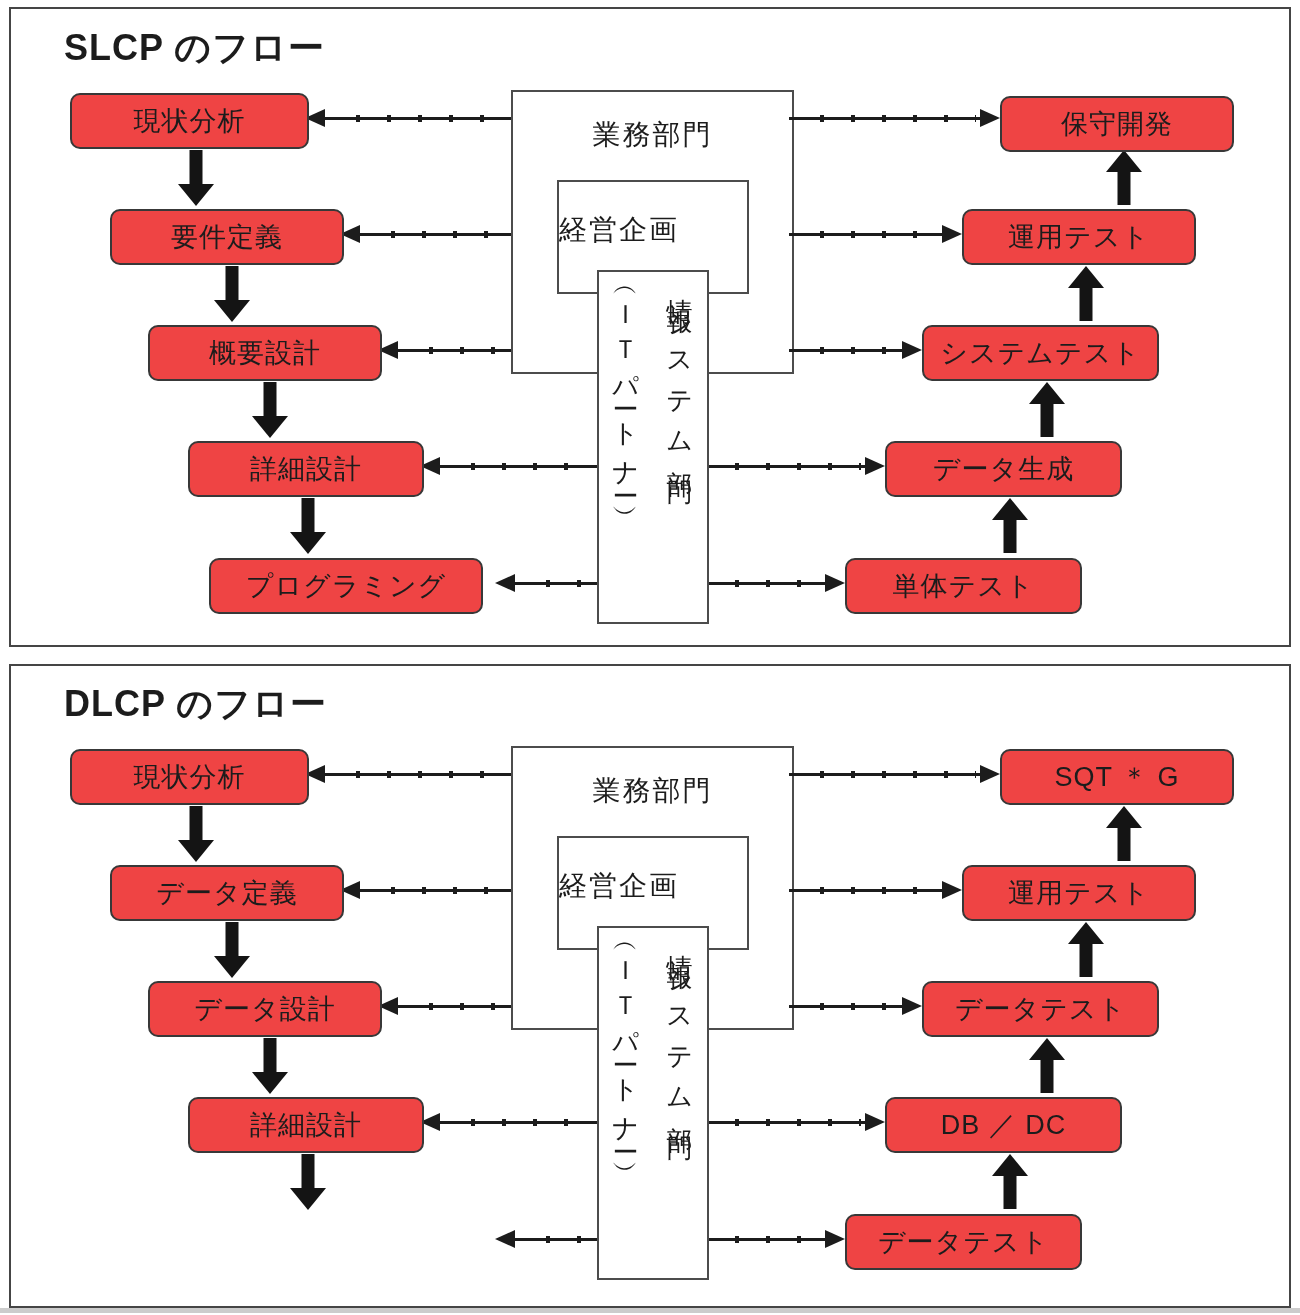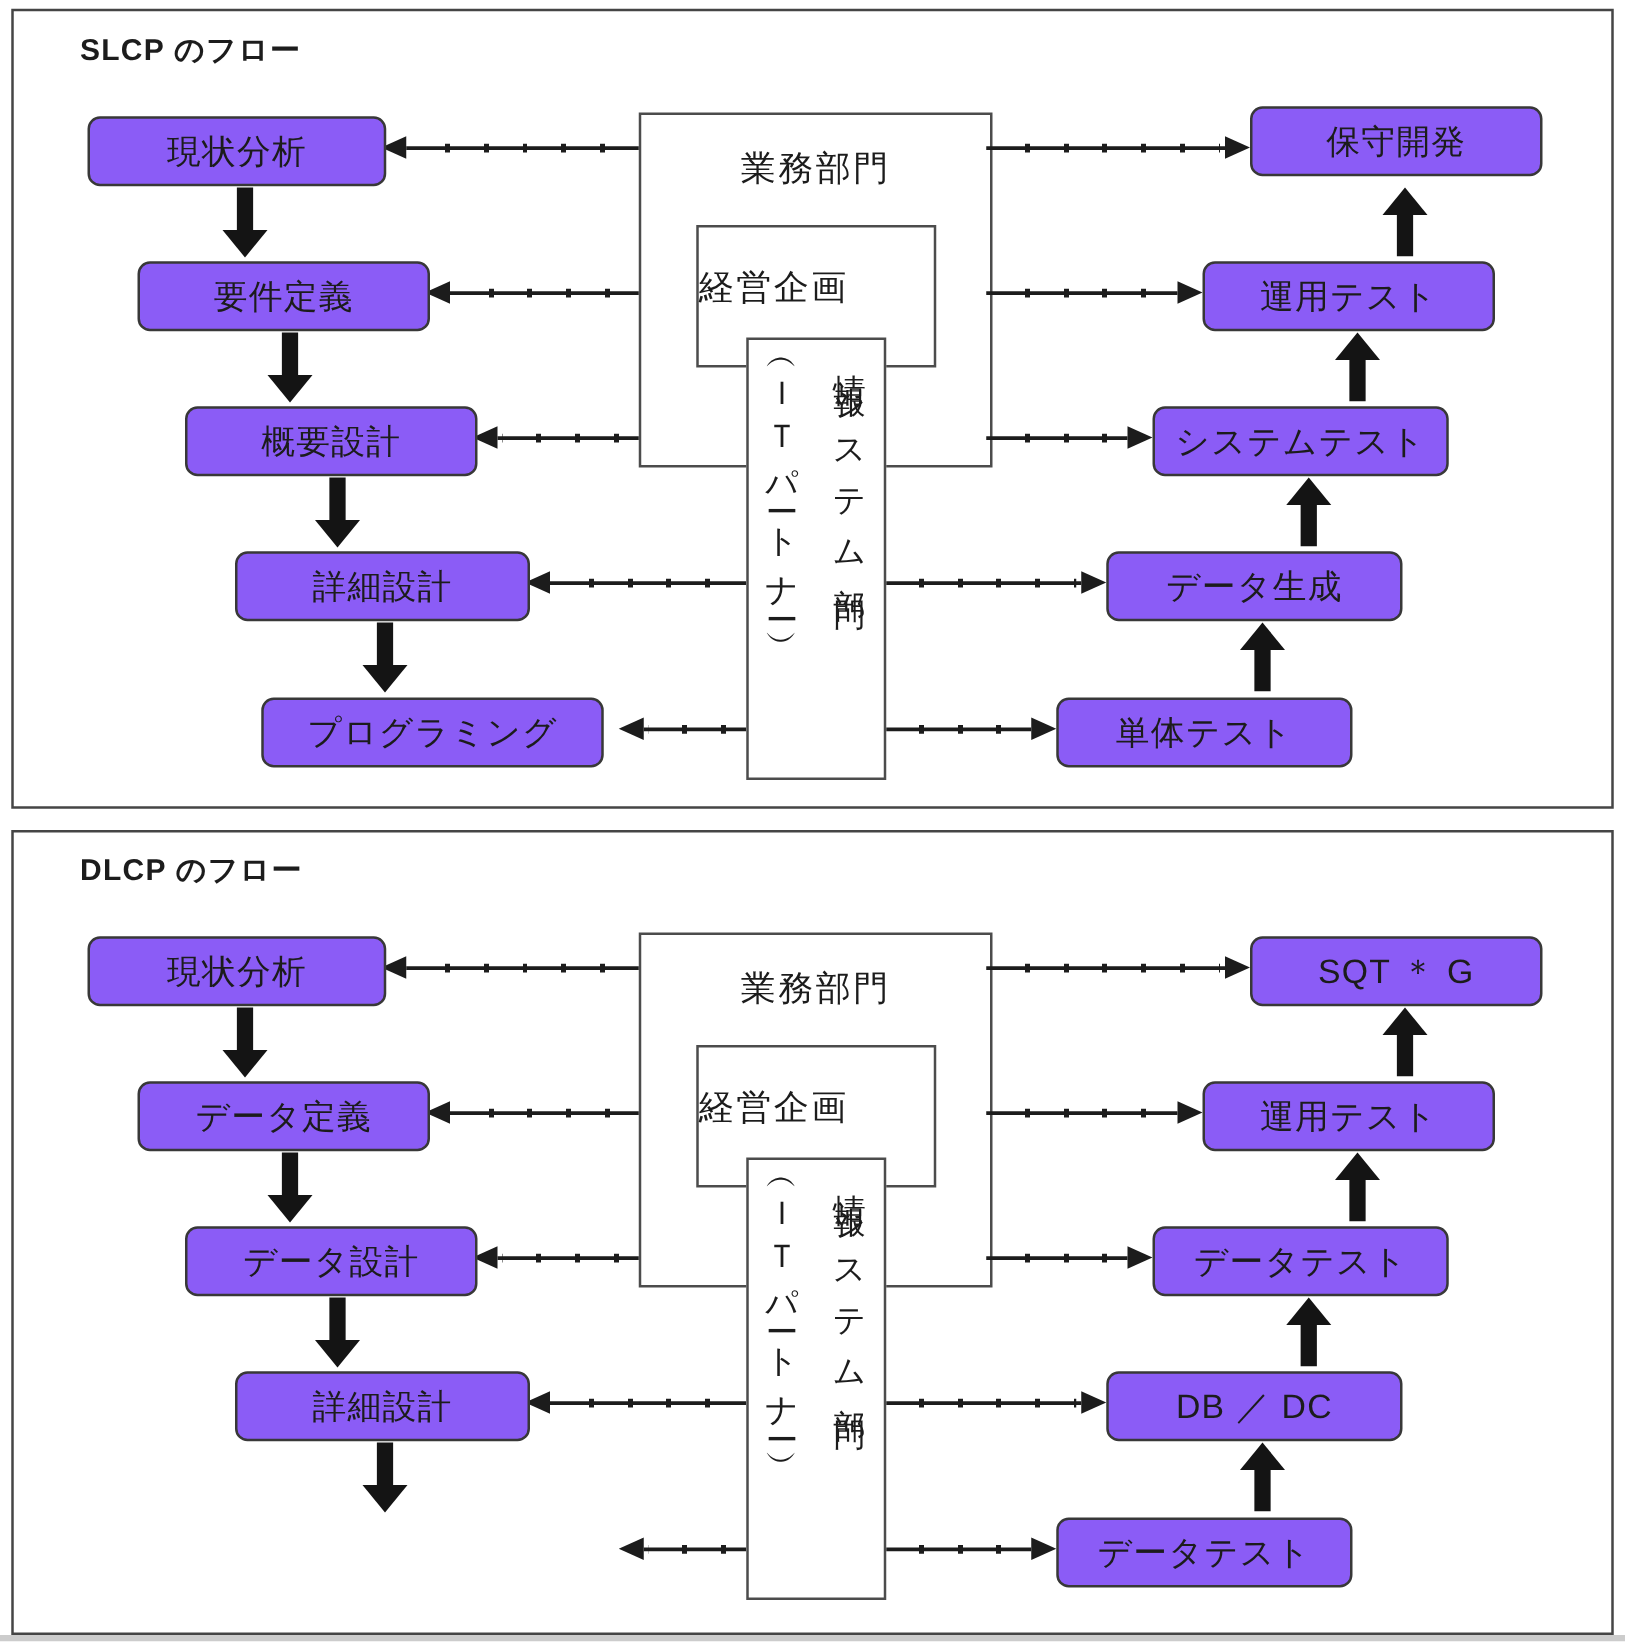--- a/index.html
+++ b/index.html
@@ -2,25 +2,25 @@
 <html><head>
 <meta charset="utf-8">
 <style>
   html,body{margin:0;padding:0;background:#ffffff;}
   #page{
     position:relative;width:1300px;height:1315px;background:#ffffff;overflow:hidden;
     font-family:"Liberation Sans","DejaVu Sans",sans-serif;color:#1c1c1c;
   }
   .panel{position:absolute;border:2px solid #454545;background:#ffffff;}
   .dia-title{
-    position:absolute;font-size:24px;font-weight:600;letter-spacing:1px;color:#1c1c1c;
+    position:absolute;font-size:36px;font-weight:600;letter-spacing:1px;color:#1c1c1c;
   }
   
   .fbox{
-    position:absolute;height:52px;border:2px solid #383838;border-radius:10px;background:#8b5cf6;
+    position:absolute;height:52px;border:2px solid #383838;border-radius:10px;background:#ef4444;
     display:flex;align-items:center;justify-content:center;
     font-size:27px;font-weight:500;letter-spacing:1px;white-space:nowrap;z-index:4;
   }
   
   .cbox{position:absolute;border:2px solid #4c4c4c;background:#ffffff;}
   .cbox-label{
     position:absolute;left:0;right:0;top:24px;text-align:center;
     font-size:28px;font-weight:500;letter-spacing:2px;
   }
   .cbox.inner{display:flex;align-items:center;z-index:2;}
@@ -84,21 +84,21 @@
     <div class="vtext">情報システム部門
 （ＩＴパートナー）</div>
   </div>
 
   <div class="fbox" style="left:70px;top:93px;width:235px">現状分析</div>
   <div class="fbox" style="left:148px;top:325px;width:230px">概要設計</div>
   <div class="fbox" style="left:110px;top:209px;width:230px">要件定義</div>
   <div class="fbox" style="left:188px;top:441px;width:232px">詳細設計</div>
   <div class="fbox" style="left:209px;top:558px;width:270px">プログラミング</div>
 
-  <div class="fbox" style="left:1000px;top:85px;width:230px">保守開発</div>
+  <div class="fbox" style="left:1000px;top:96px;width:230px">保守開発</div>
   <div class="fbox" style="left:962px;top:209px;width:230px">運用テスト</div>
   <div class="fbox" style="left:922px;top:325px;width:233px">システムテスト</div>
   <div class="fbox" style="left:885px;top:441px;width:233px">データ生成</div>
   <div class="fbox" style="left:845px;top:558px;width:233px">単体テスト</div>
 
   <div class="harrow ah-left" style="left:325px;top:117px;width:186px"></div>
   <div class="harrow ah-left" style="left:360px;top:233px;width:151px"></div>
   <div class="harrow ah-left" style="left:398px;top:349px;width:113px"></div>
   <div class="harrow ah-left" style="left:440px;top:465px;width:157px"></div>
   <div class="harrow ah-left" style="left:515px;top:582px;width:82px"></div>

